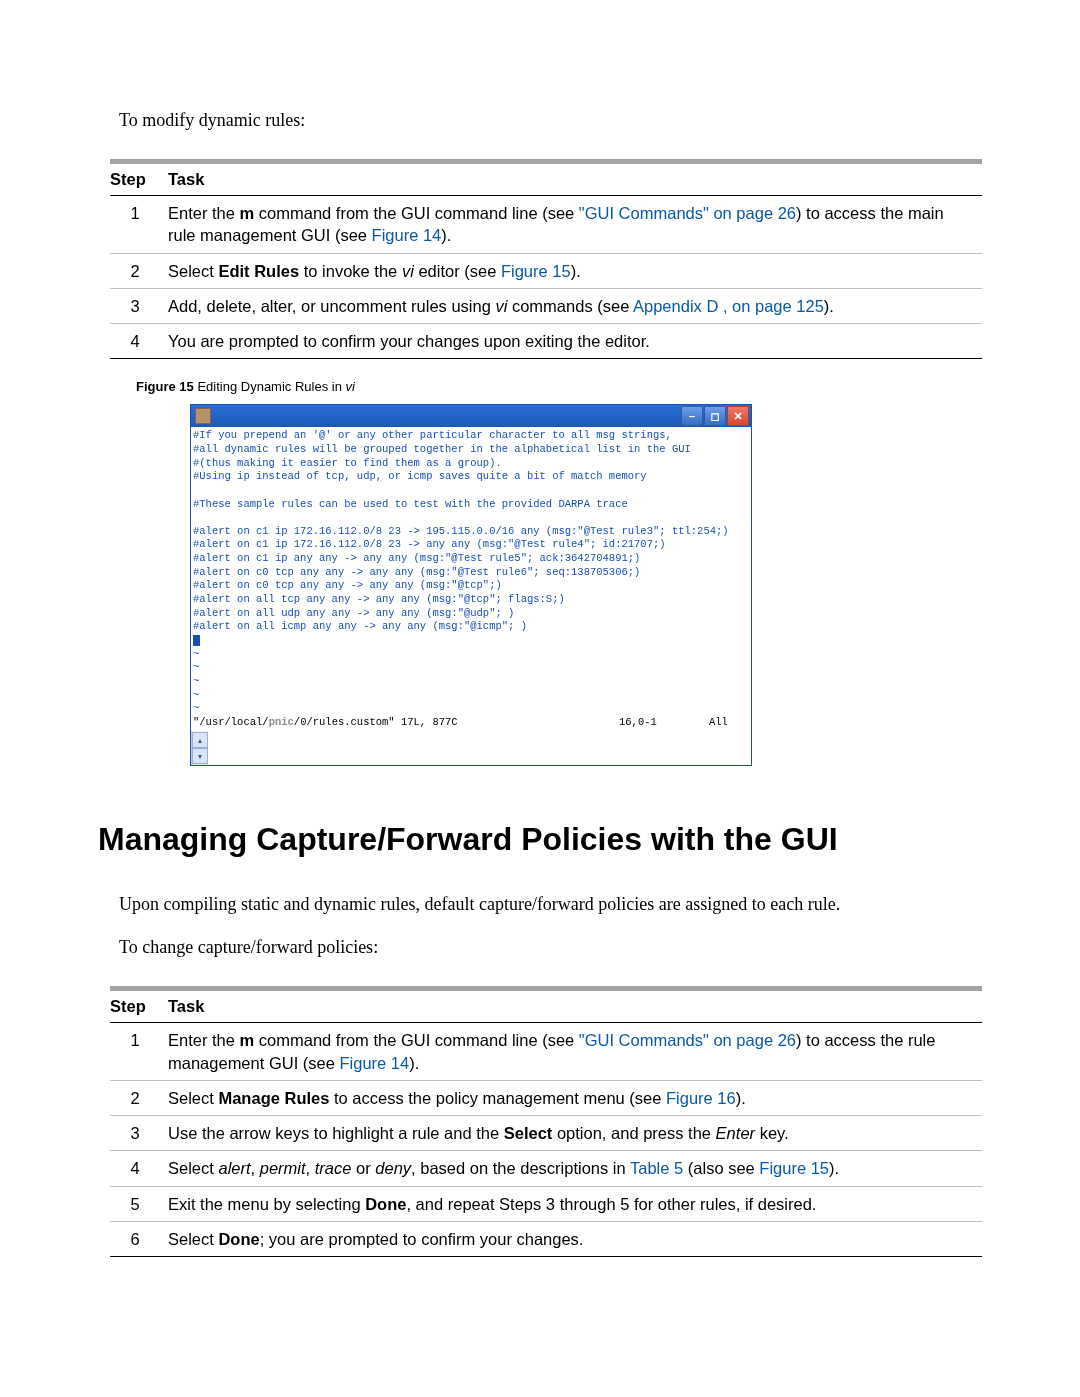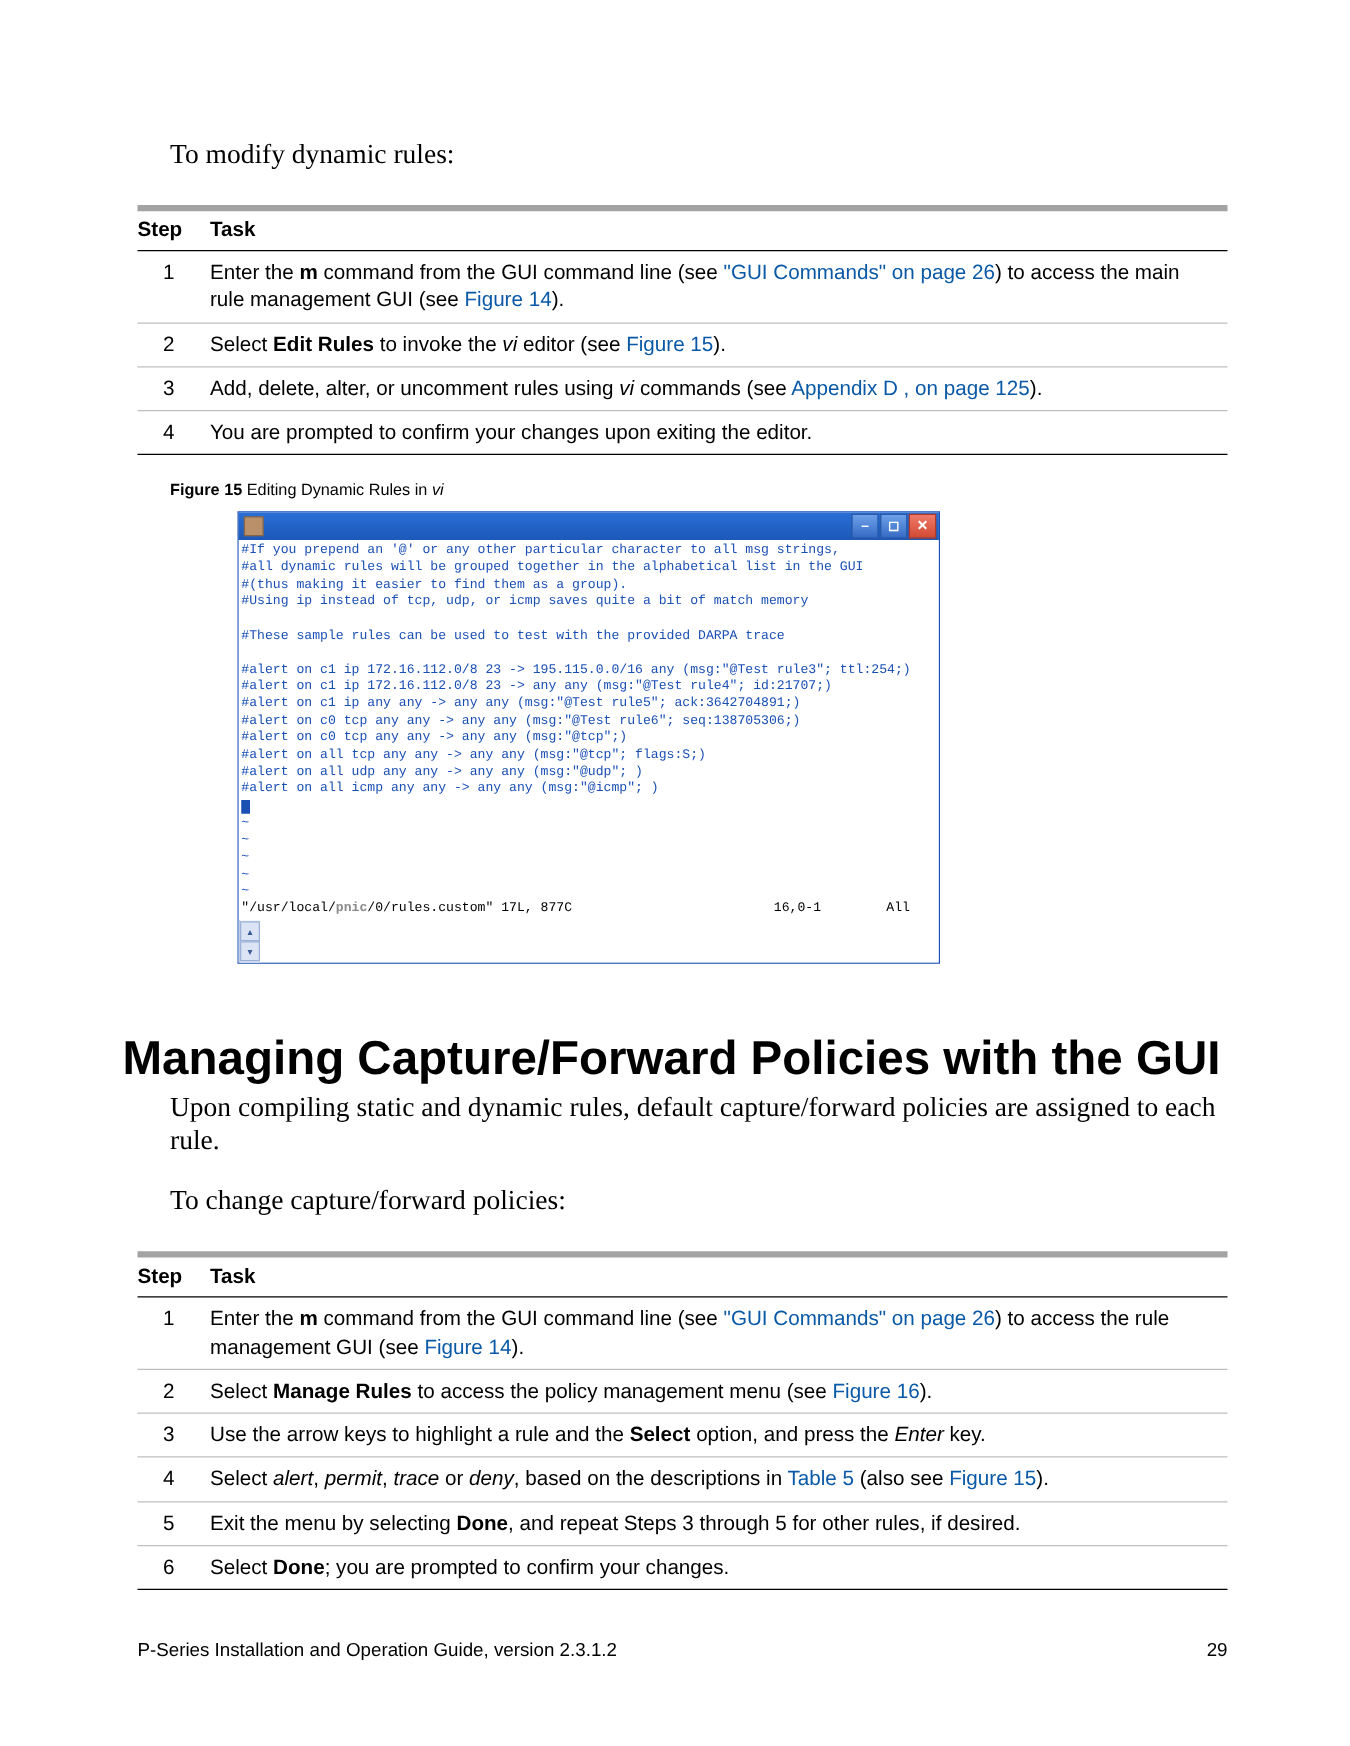--- a/index.html
+++ b/index.html
@@ -10,21 +10,21 @@
     color: #000;
     width: 1080px;
   }
   .page {
     padding: 110px 98px 50px 110px;
     box-sizing: border-box;
     width: 1080px;
     position: relative;
   }
   .serif { font-family: "Times New Roman", Times, serif; }
-  .intro { font-size: 22px; margin: 0 0 28px 26px; }
+  .intro { font-size: 18px; margin: 0 0 28px 9px; }
   .step-table {
     width: 100%;
     border-collapse: collapse;
     font-size: 16.5px;
     margin: 0 0 20px 0;
   }
   .step-table th {
     text-align: left;
     font-weight: bold;
     padding: 6px 8px 6px 0;
@@ -113,22 +113,22 @@
     width:14px;height:14px;
     background:#dbe4f4;border:1px solid #9ab0d6;
     font-size:8px; color:#3a5a9a;
     display:flex;align-items:center;justify-content:center;
   }
   .scroll .track{ flex:1; width:14px; }
 
   h1.sec {
     font-family: Arial, sans-serif;
     font-weight: bold;
-    font-size: 38px;
-    margin: 0 0 4px -12px;
+    font-size: 32px;
+    margin: 0 0 36px -12px;
   }
   .footer {
     display:flex; justify-content:space-between;
     font-size:15px;
     margin-top: 40px;
   }
 </style>
 </head>
 <body>
 
@@ -256,18 +256,14 @@
     </tr>
     <tr>
       <td class="stepcol">6</td>
       <td>
         <span>Select </span><span class="b">Done</span><span>; you are prompted to confirm your changes.</span>
       </td>
     </tr>
   </tbody>
     </table>
 
-  <div class="footer">
-    <span>P-Series Installation and Operation Guide, version 2.3.1.2</span>
-    <span>29</span>
-  </div>
 
 </div>
 
 </body></html>

